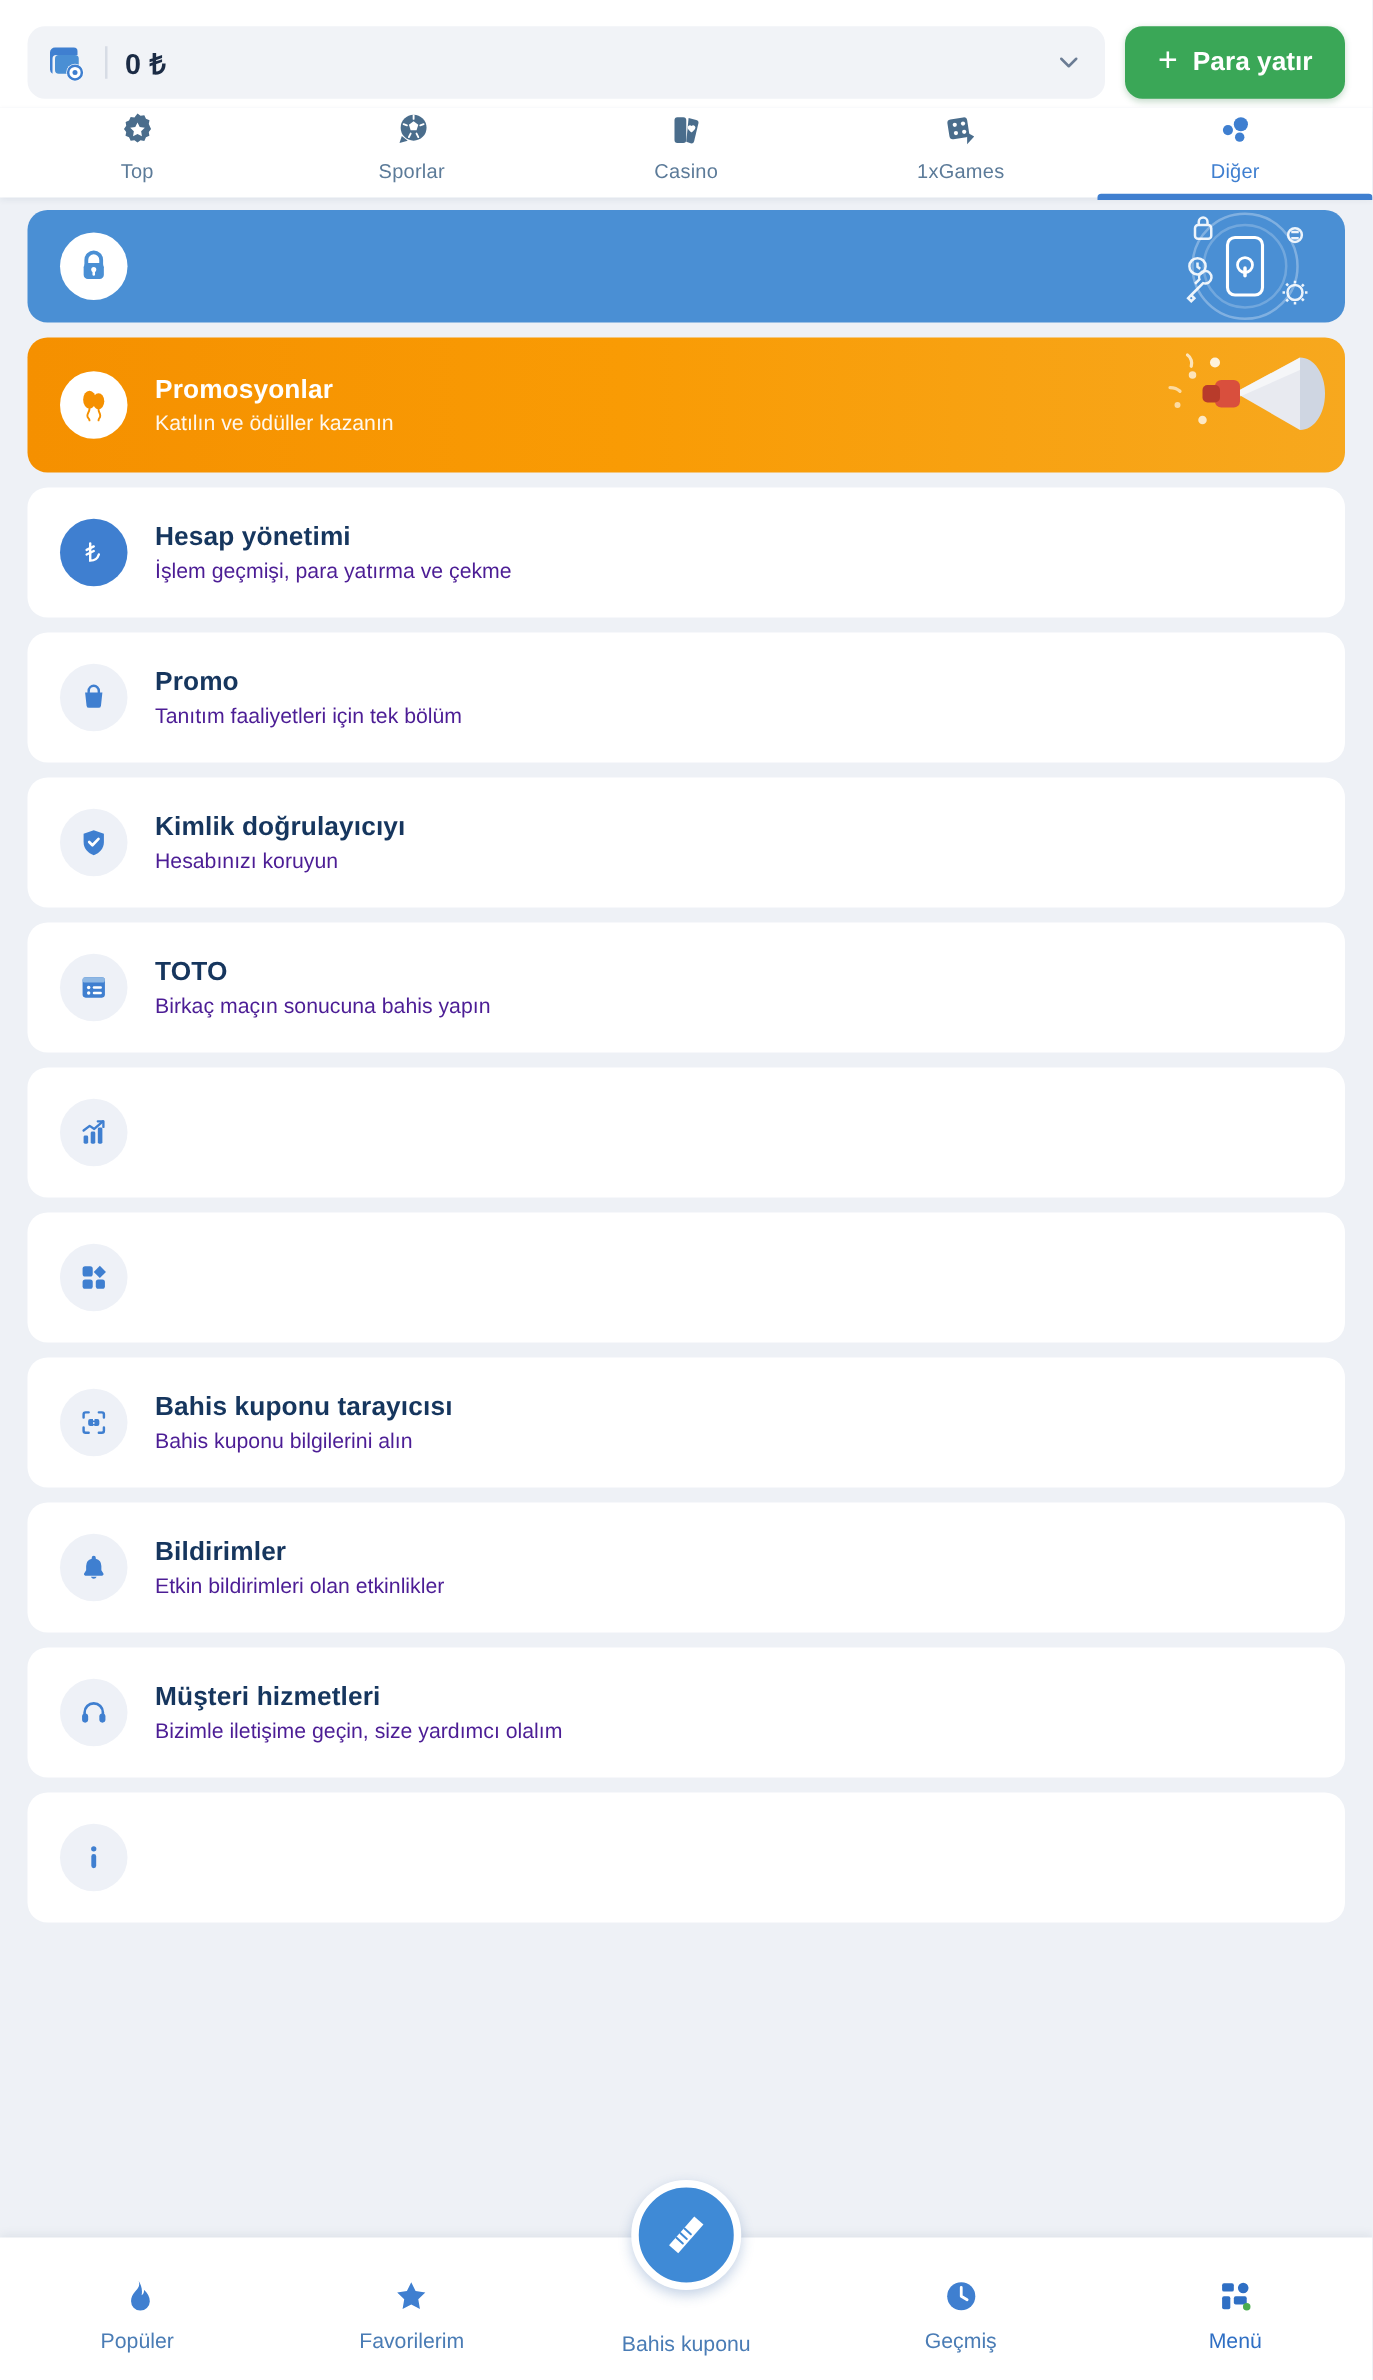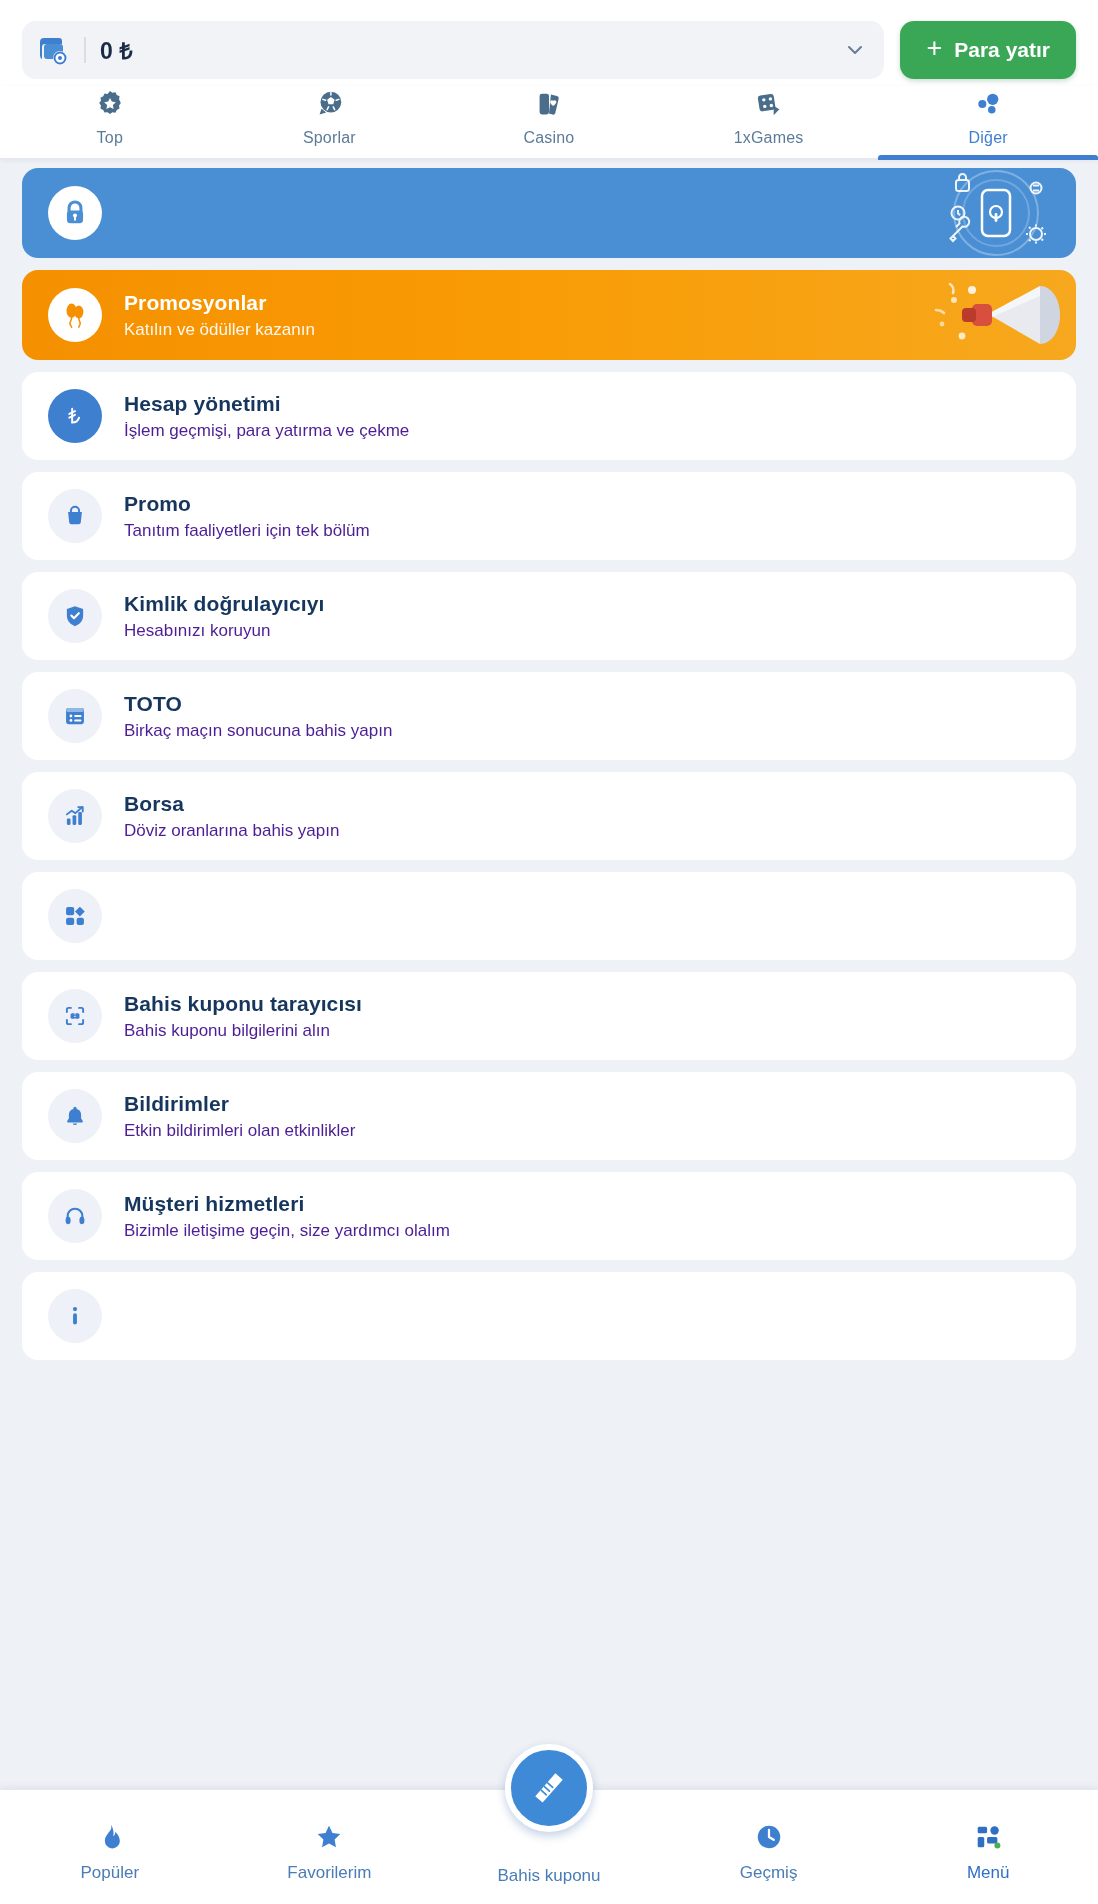--- a/index.html
+++ b/index.html
@@ -80,38 +80,38 @@
   
   .banner {
     position: relative; overflow: hidden;
     border-radius: 16px;
     display: flex; align-items: center;
     padding: 0 26px;
     margin-bottom: 12px;
   }
   .banner.security { height: 90px; background: #4a8fd4; }
   .banner.promo {
-    height: 90px;
+    height: 108px;
     background: linear-gradient(90deg, #f59000 0%, #f99b04 45%, #f7a81e 100%);
   }
   .banner-ico {
     width: 54px; height: 54px; border-radius: 50%;
     background: #fff; flex: none;
     display: flex; align-items: center; justify-content: center;
     margin-right: 22px;
   }
   .banner-txt { position: relative; z-index: 2; }
   .banner-title { font-size: 21px; font-weight: 700; color: #fff; letter-spacing: .1px; }
   .banner-sub { font-size: 17px; color: rgba(255,255,255,.93); margin-top: 5px; }
   .banner-art { position: absolute; right: 0; top: 0; height: 100%; z-index: 1; }
 
   
   .card {
     background: #fff; border-radius: 16px;
-    height: 88px; margin-bottom: 12px;
+    height: 104px; margin-bottom: 12px;
     display: flex; align-items: center;
     padding: 0 26px;
   }
   .card-ico {
     width: 54px; height: 54px; border-radius: 50%;
     background: #eef1f7; flex: none;
     display: flex; align-items: center; justify-content: center;
     margin-right: 22px;
   }
   .card-ico.filled { background: #3f7fd0; }
@@ -359,24 +359,20 @@
     <div class="card">
       <span class="card-ico">
         <svg viewBox="0 0 32 32" width="26" height="26">
           <rect x="6" y="19" width="4.5" height="8" rx="1.4" fill="#3f7fd0"></rect>
           <rect x="13" y="15" width="4.5" height="12" rx="1.4" fill="#3f7fd0"></rect>
           <rect x="20" y="11" width="4.5" height="16" rx="1.4" fill="#3f7fd0"></rect>
           <path d="M6 14l6-4.5 4.5 3L25 5" fill="none" stroke="#3f7fd0" stroke-width="2.3" stroke-linecap="round" stroke-linejoin="round"></path>
           <path d="M20 5h5.5v5.5" fill="none" stroke="#3f7fd0" stroke-width="2.3" stroke-linecap="round" stroke-linejoin="round"></path>
         </svg>
       </span>
-      <div>
-        <div class="card-title">Borsa</div>
-        <div class="card-sub">Döviz oranlarına bahis yapın</div>
-      </div>
     </div>
 
     <div class="card">
       <span class="card-ico">
         <svg viewBox="0 0 32 32" width="26" height="26">
           <rect x="5" y="5" width="10" height="10" rx="2.5" fill="#3f7fd0"></rect>
           <rect x="5" y="18" width="10" height="9" rx="2.5" fill="#3f7fd0"></rect>
           <path d="M22 4.5l6 6-6 6-6-6z" fill="#3f7fd0"></path>
           <rect x="18" y="18" width="9" height="9" rx="2.5" fill="#3f7fd0"></rect>
         </svg>

